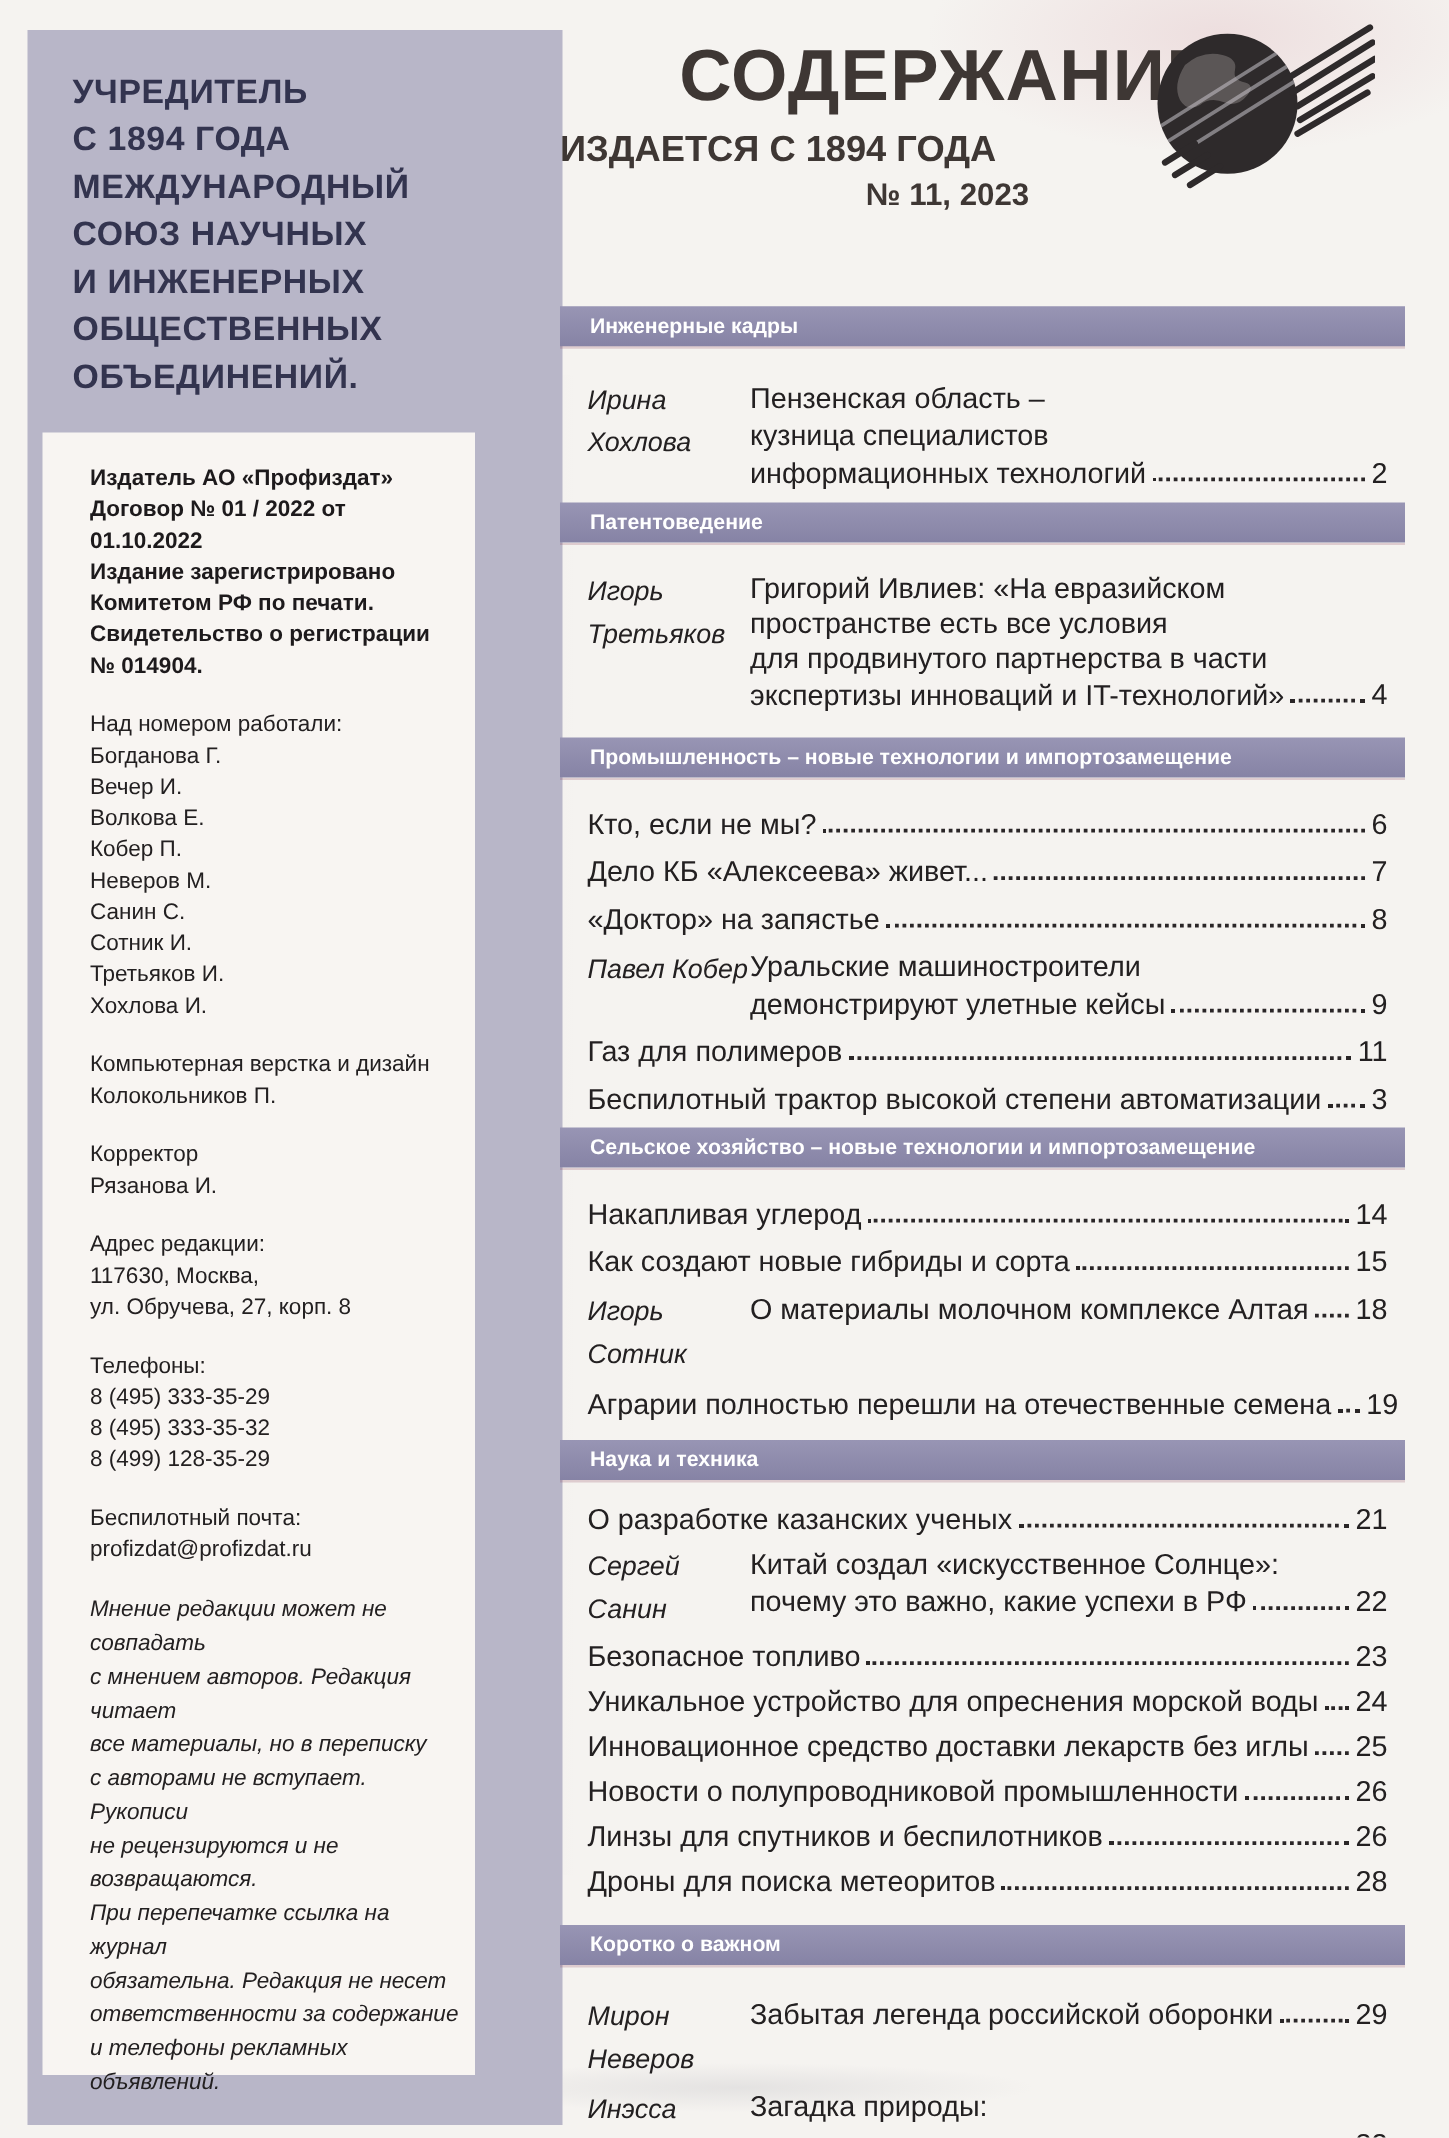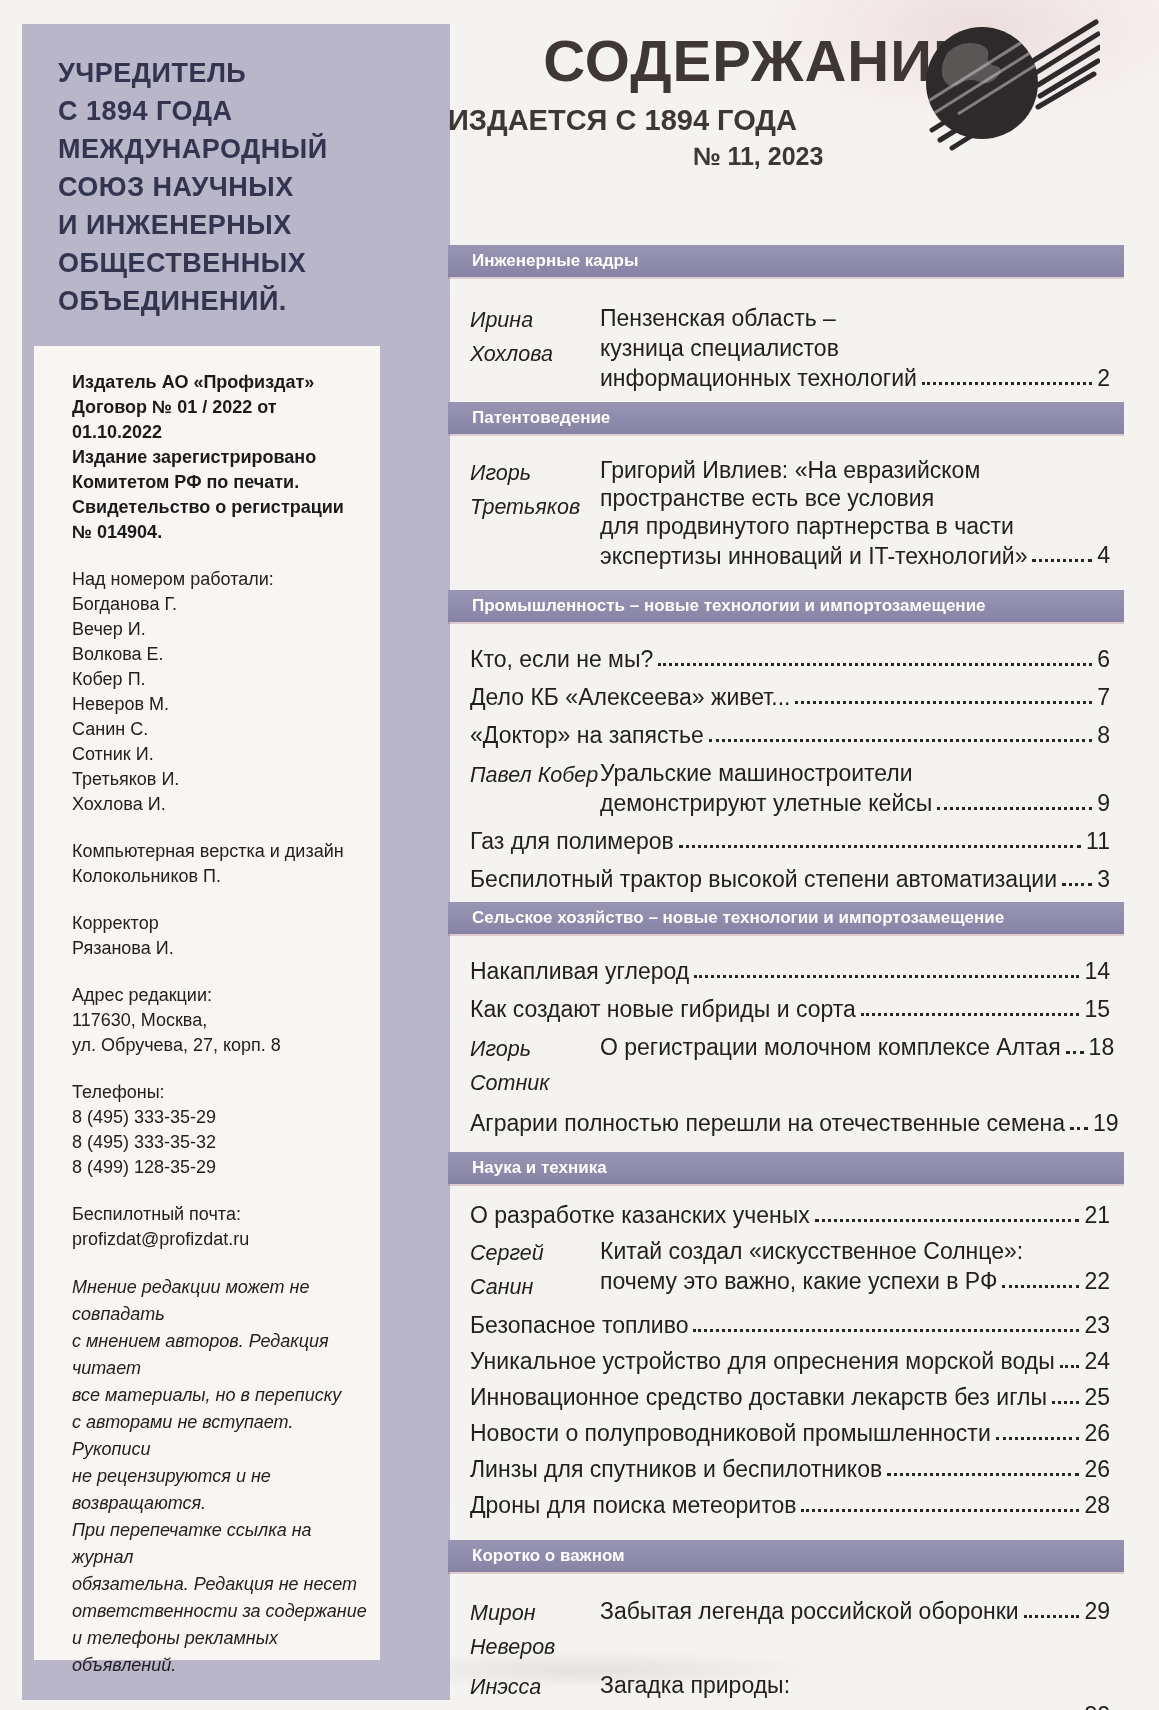--- a/index.html
+++ b/index.html
@@ -282,21 +282,21 @@
           <span class="txt">Как создают новые гибриды и сорта</span>
           <span class="dots"></span>
           <span class="pg">15</span>
         </div>
           </div>
       </div>
       <div class="row">
         <span class="author">Игорь Сотник</span>
         <div class="body">
             <div class="lead">
-          <span class="txt">О регистрации молочном комплексе Алтая</span>
+          <span class="txt">О материалы молочном комплексе Алтая</span>
           <span class="dots"></span>
           <span class="pg">18</span>
         </div>
           </div>
       </div>
       <div class="row">
         <div class="body">
             <div class="lead">
           <span class="txt">Аграрии полностью перешли на отечественные семена</span>
           <span class="dots"></span>

